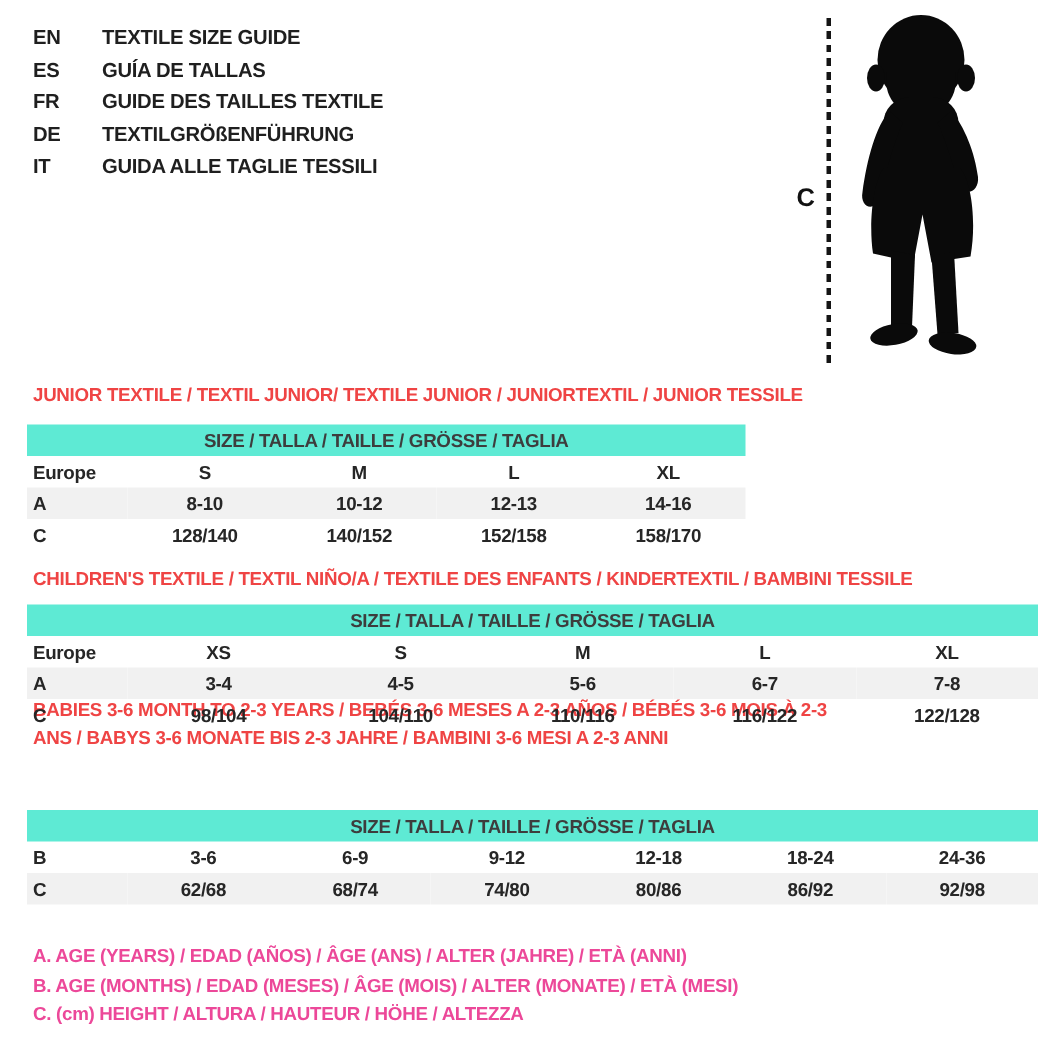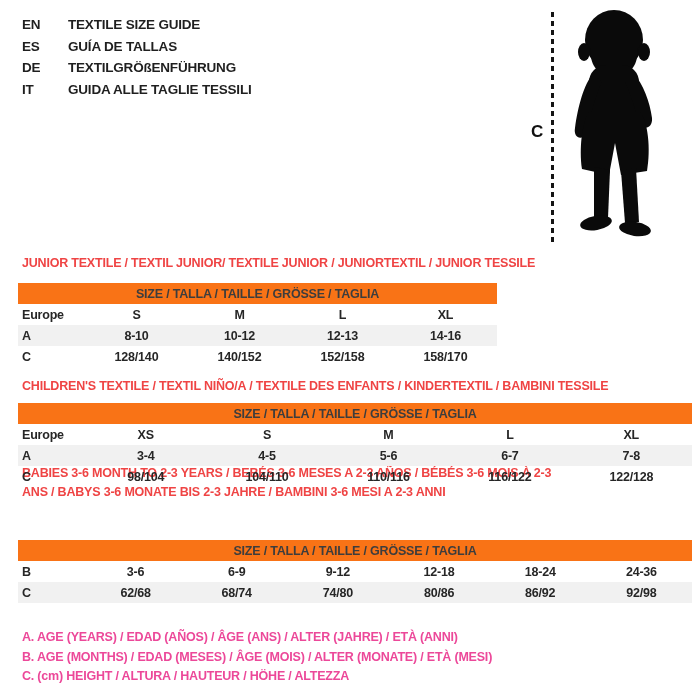--- a/index.html
+++ b/index.html
@@ -34,21 +34,21 @@
 
   
   table.size-table{
     position:absolute;left:18px;border-collapse:collapse;table-layout:fixed;
     font-size:12.5px;font-weight:700;color:#262626;
   }
   table.t1{top:283px;width:479px;}
   table.t2{top:403px;width:674px;}
   table.t3{top:540px;width:674px;}
   tr.size-bar td{
-    background:#f97316;color:#3d3d3d;height:20px;
+    background:#5eead4;color:#3d3d3d;height:20px;
     text-align:left;padding:0 0 0 4px;font-size:12.5px;
   }
   table.size-table td{height:21px;text-align:center;padding:0;vertical-align:middle;}
   table.size-table td.rowlabel{text-align:left;padding-left:4px;margin-left:12px;}
   tr.stripe td{background:#f1f1f1;}
 
   
   .legend{position:absolute;left:22px;top:628px;font-size:12.5px;font-weight:700;line-height:19.5px;color:#ec4899;}
 </style>
 </head>
@@ -57,20 +57,24 @@
 <div class="canvas">
 
   <div class="lang-list">
     <div class="lang-row">
       <span class="lang-code">EN</span>
       <span>TEXTILE SIZE GUIDE</span>
     </div>
     <div class="lang-row">
       <span class="lang-code">ES</span>
       <span>GUÍA DE TALLAS</span>
+    </div>
+    <div class="lang-row">
+      <span class="lang-code">FR</span>
+      <span>GUIDE DES TAILLES TEXTILE</span>
     </div>
     <div class="lang-row">
       <span class="lang-code">DE</span>
       <span>TEXTILGRÖßENFÜHRUNG</span>
     </div>
     <div class="lang-row">
       <span class="lang-code">IT</span>
       <span>GUIDA ALLE TAGLIE TESSILI</span>
     </div>
   </div>

